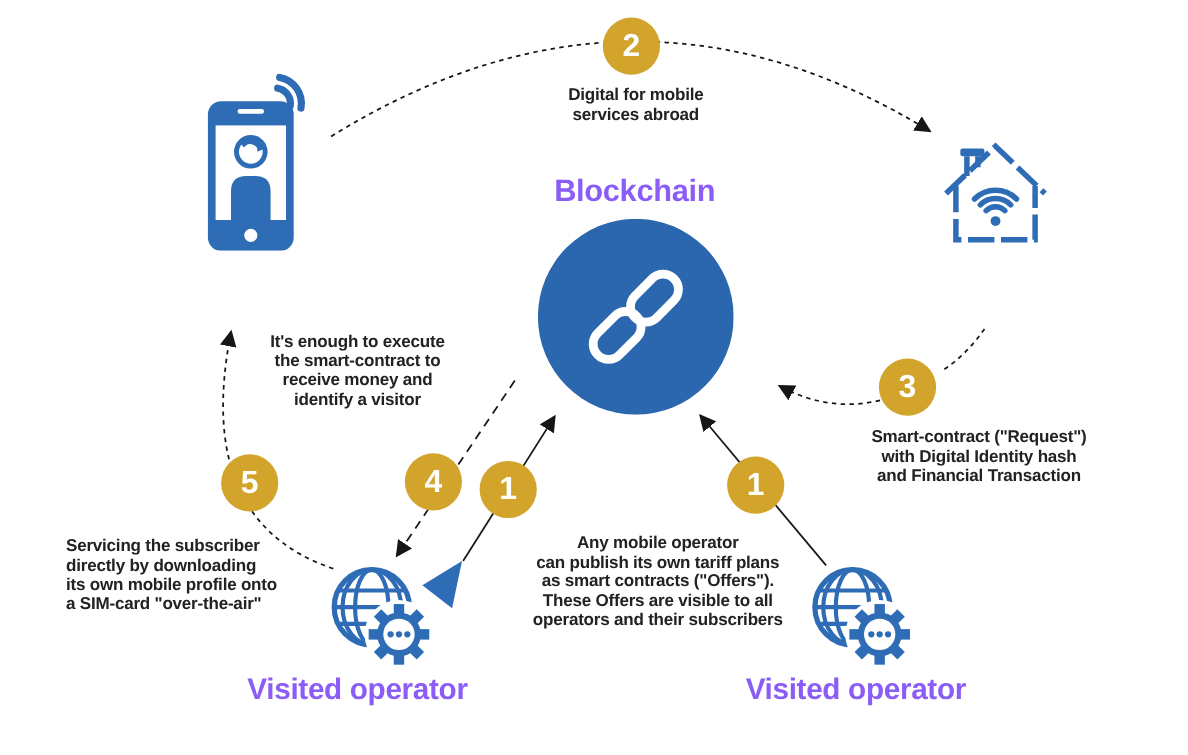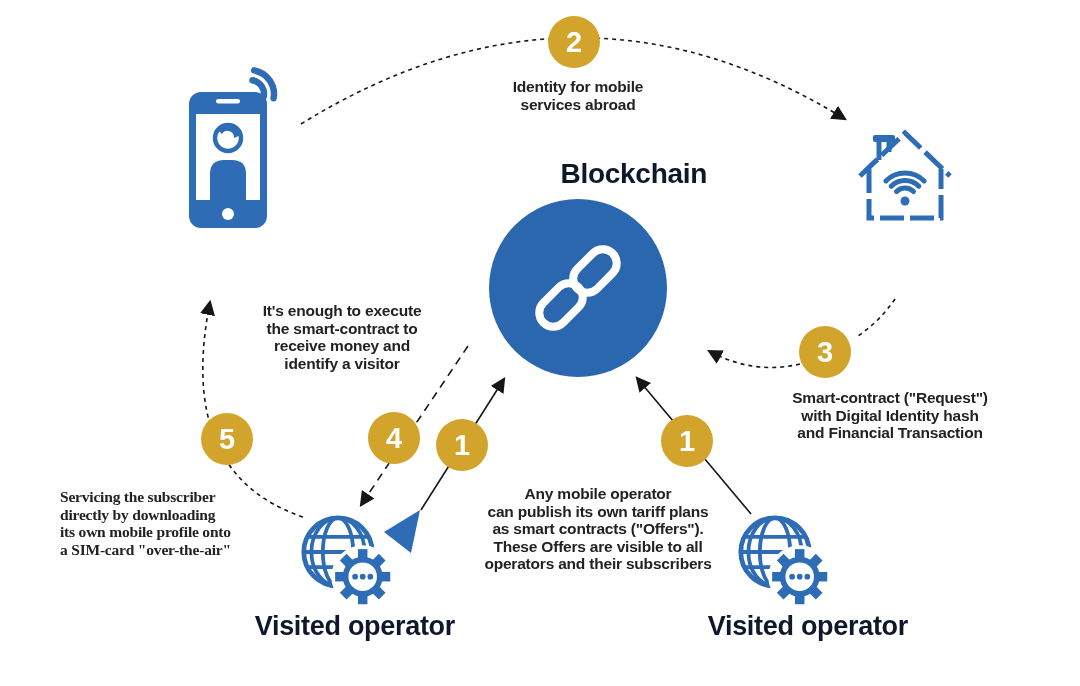--- a/index.html
+++ b/index.html
@@ -3,29 +3,29 @@
 <meta charset="utf-8">
 <style>
   html,body{margin:0;padding:0;background:#ffffff;}
   .canvas{
     position:relative;width:1080px;height:686px;background:#ffffff;overflow:hidden;
     font-family:"Liberation Sans", sans-serif;color:#1c1c1c;
   }
   .abs{position:absolute;}
   svg{display:block;}
   .node-label{
-    position:absolute;width:260px;text-align:right;
-    font-size:27px;font-weight:700;color:#0f172a;letter-spacing:-0.3px;white-space:nowrap;
+    position:absolute;width:260px;text-align:center;
+    font-size:27px;font-weight:700;color:#8b5cf6;letter-spacing:-0.3px;white-space:nowrap;
   }
   .blockchain-title{font-size:28px;}
   .note{
     position:absolute;font-size:15.5px;line-height:17.5px;font-weight:700;color:#222;
     white-space:pre-line;text-align:center;width:260px;letter-spacing:-0.2px;
   }
-  .note-left{text-align:left;width:240px;font-family:Liberation Serif, serif;}
+  .note-left{text-align:left;width:240px;}
   .badge{
     position:absolute;width:52px;height:52px;border-radius:50%;
     background:#D2A42C;color:#ffffff;font-size:29px;font-weight:700;
     display:flex;align-items:center;justify-content:center;z-index:4;
   }
   .arrows{position:absolute;left:0;top:0;z-index:2;pointer-events:none;}
   .icon-layer{z-index:3;}
 </style>
 </head>
 <body>
@@ -144,32 +144,32 @@
     <circle cx="66" cy="66" r="21" fill="#2E6CB5"></circle>
     <circle cx="66" cy="66" r="15" fill="#ffffff"></circle>
     <g fill="#2E6CB5">
       <circle cx="58" cy="66" r="3"></circle>
       <circle cx="66" cy="66" r="3"></circle>
       <circle cx="74" cy="66" r="3"></circle>
     </g>
   </svg>
   <div class="node-label" style="left:648px;top:611px;">Visited operator</div>
 
-  <div class="note" style="left:448px;top:78px;">Identity for mobile
+  <div class="note" style="left:448px;top:78px;">Digital for mobile
 services abroad</div>
   <div class="note" style="left:760px;top:389px;">Smart-contract ("Request")
 with Digital Identity hash
 and Financial Transaction</div>
   <div class="note" style="left:458px;top:485px;width:280px;">Any mobile operator
 can publish its own tariff plans
 as smart contracts ("Offers").
 These Offers are visible to all
 operators and their subscribers</div>
   <div class="note note-left" style="left:60px;top:488px;">Servicing the subscriber
 directly by downloading
 its own mobile profile onto
 a SIM-card "over-the-air"</div>
-  <div class="note" style="left:212px;top:302px;">It's enough to execute
+  <div class="note" style="left:195px;top:302px;">It's enough to execute
 the smart-contract to
 receive money and
 identify a visitor</div>
 
 </div>
 
 </body></html>

